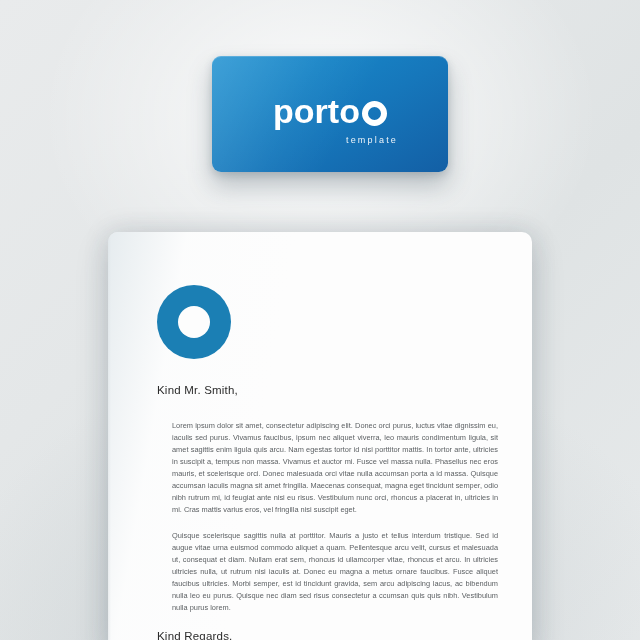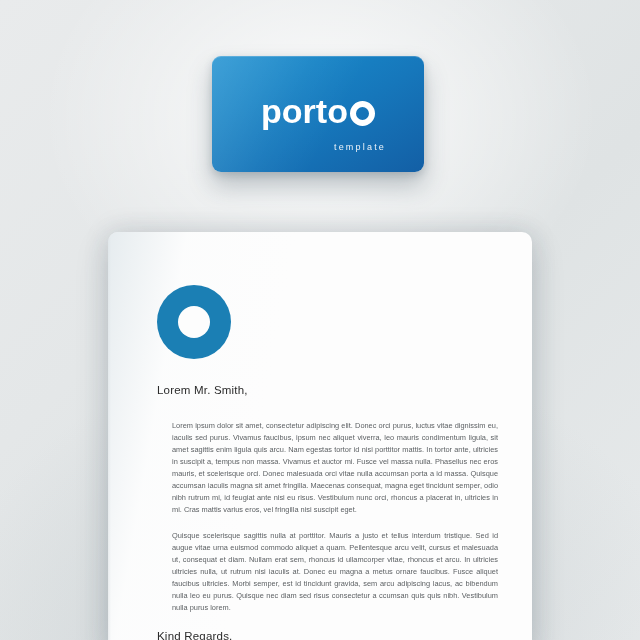--- a/index.html
+++ b/index.html
@@ -22,21 +22,21 @@
       radial-gradient(ellipse 70% 55% at 50% 18%, rgba(255,255,255,0.85) 0%, rgba(255,255,255,0.0) 62%),
       radial-gradient(ellipse 90% 70% at 50% 100%, rgba(190,198,202,0.55) 0%, rgba(190,198,202,0) 65%);
     pointer-events: none;
   }
 
   
   .card {
     position: absolute;
     left: 212px;
     top: 56px;
-    width: 212px;
+    width: 236px;
     height: 116px;
     border-radius: 9px;
     background: linear-gradient(150deg, #1b8fd0 0%, #1884c6 28%, #1677bb 55%, #135fa5 100%);
     box-shadow:
       0 14px 24px rgba(40,60,75,0.28),
       0 3px 8px rgba(40,60,75,0.18),
       inset 0 1px 0 rgba(255,255,255,0.18);
     overflow: hidden;
   }
   .card-sheen {
@@ -64,21 +64,21 @@
     display: inline-block;
     width: 25px;
     height: 25px;
     border-radius: 50%;
     border: 6px solid #ffffff;
     vertical-align: -3px;
     margin-left: 2px;
     background: transparent;
   }
   .card-sub {
-    margin-top: 14px;
+    margin-top: 7px;
     color: rgba(255,255,255,0.92);
     font-size: 9px;
     letter-spacing: 2.2px;
     text-align: center;
     padding-left: 84px;
   }
 
   
   .sheet {
     position: absolute;
@@ -174,21 +174,21 @@
 </div>
 
 <div class="sheet">
   <div class="sheet-edge"></div>
   <div class="sheet-sheen"></div>
 
   <div class="sheet-logo">
     <div class="sheet-logo-inner"></div>
   </div>
 
-  <div class="salutation">Lorem Mr. Smith,</div>
+  <div class="salutation">Kind Mr. Smith,</div>
 
   <div class="body-text">
     <p>Lorem ipsum dolor sit amet, consectetur adipiscing elit. Donec orci purus, luctus vitae dignissim eu, iaculis sed purus. Vivamus faucibus, ipsum nec aliquet viverra, leo mauris condimentum ligula, sit amet sagittis enim ligula quis arcu. Nam egestas tortor id nisi porttitor mattis. In tortor ante, ultricies in suscipit a, tempus non massa. Vivamus et auctor mi. Fusce vel massa nulla. Phasellus nec eros mauris, et scelerisque orci. Donec malesuada orci vitae nulla accumsan porta a id massa. Quisque accumsan iaculis magna sit amet fringilla. Maecenas consequat, magna eget tincidunt semper, odio nibh rutrum mi, id feugiat ante nisi eu risus. Vestibulum nunc orci, rhoncus a placerat in, ultricies in mi. Cras mattis varius eros, vel fringilla nisi suscipit eget.</p>
     <p>Quisque scelerisque sagittis nulla at porttitor. Mauris a justo et tellus interdum tristique. Sed id augue vitae urna euismod commodo aliquet a quam. Pellentesque arcu velit, cursus et malesuada ut, consequat et diam. Nullam erat sem, rhoncus id ullamcorper vitae, rhoncus et arcu. In ultricies ultricies nulla, ut rutrum nisi iaculis at. Donec eu magna a metus ornare faucibus. Fusce aliquet faucibus ultricies. Morbi semper, est id tincidunt gravida, sem arcu adipiscing lacus, ac bibendum nulla leo eu purus. Quisque nec diam sed risus consectetur a ccumsan quis quis nibh. Vestibulum nulla purus lorem.</p>
   </div>
 
   <div class="closing">Kind Regards,</div>
 </div>
 
 </body></html>

